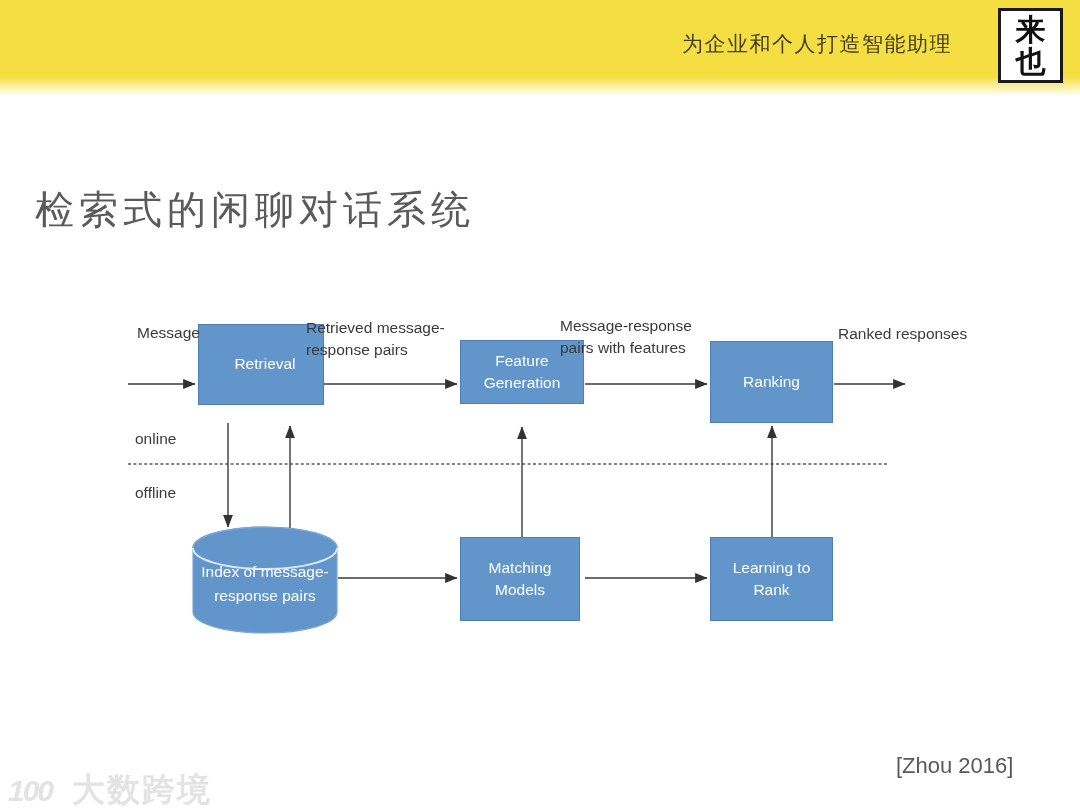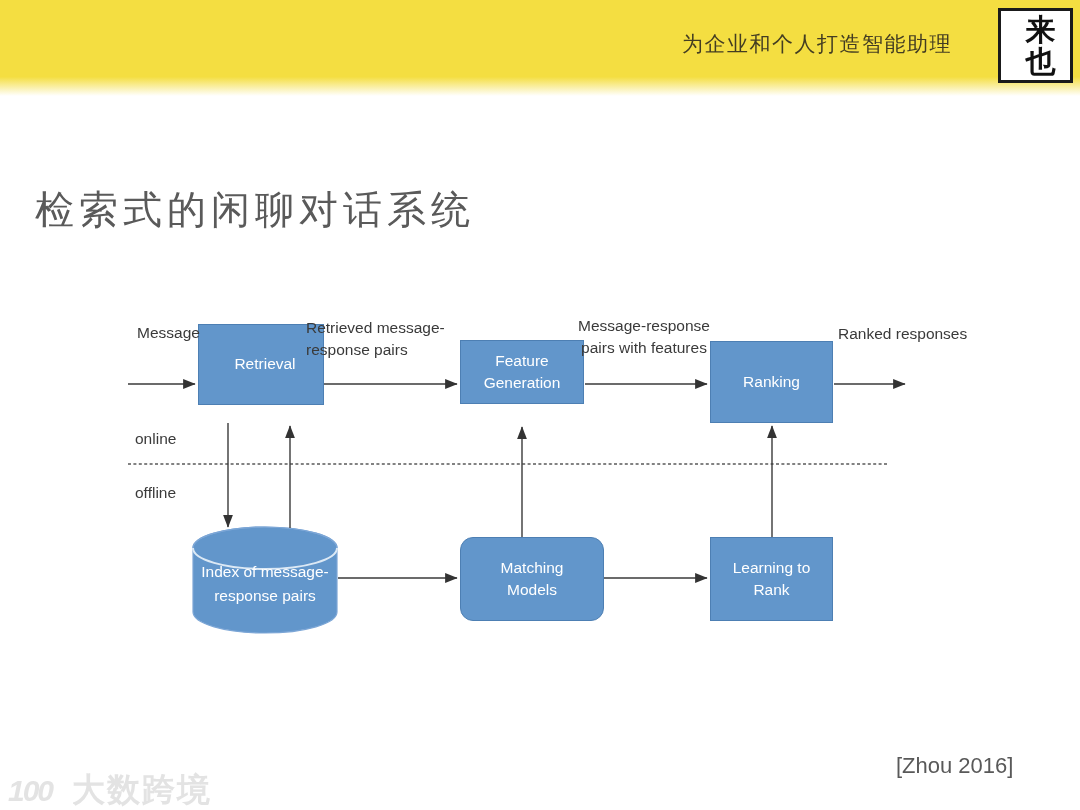--- a/index.html
+++ b/index.html
@@ -30,21 +30,20 @@
   }
   .brand-box {
     position: absolute;
     left: 998px; top: 8px;
     width: 59px; height: 69px;
     background: #ffffff;
     border: 3px solid #1a1a1a;
     display: flex;
     align-items: center;
     justify-content: center;
-    padding-left: 10px;
   }
   .brand-box span {
     display: block;
     width: 32px;
     font-size: 30px;
     font-weight: 700;
     line-height: 32px;
     color: #111111;
     word-break: break-all;
     text-align: center;
@@ -77,21 +76,21 @@
     display: flex;
     align-items: center;
     justify-content: center;
     text-align: center;
     box-sizing: border-box;
   }
   .node > span { display: block; max-width: 106px; }
   .node-retrieval        { left: 198px; top: 324px; width: 126px; height: 81px; padding-left: 8px; }
   .node-feature-generation { left: 460px; top: 340px; width: 124px; height: 64px; }
   .node-ranking          { left: 710px; top: 341px; width: 123px; height: 82px; }
-  .node-matching-models  { left: 460px; top: 537px; width: 144px; height: 84px; border-radius: 13px; }
+  .node-matching-models  { left: 460px; top: 537px; width: 120px; height: 84px; }
   .node-learning-to-rank { left: 710px; top: 537px; width: 123px; height: 84px; }
 
   .cylinder-label {
     position: absolute;
     left: 196px; top: 560px;
     width: 138px;
     color: #ffffff;
     font-size: 15.5px;
     line-height: 1.55;
     text-align: center;
@@ -100,21 +99,21 @@
 
   .flow-label {
     position: absolute;
     color: #3a3a3a;
     font-size: 15.5px;
     line-height: 1.45;
   }
   .flow-label span { display: block; }
   .lbl-message       { left: 137px; top: 322px; }
   .lbl-retrieved     { left: 306px; top: 317px; width: 168px; }
-  .lbl-with-features { left: 560px; top: 315px; width: 168px; text-align: center; }
+  .lbl-with-features { left: 560px; top: 315px; width: 168px; }
   .lbl-ranked        { left: 838px; top: 323px; }
   .lbl-online        { left: 135px; top: 428px; }
   .lbl-offline       { left: 135px; top: 482px; }
 
   
   .citation {
     position: absolute;
     left: 896px; top: 753px;
     font-size: 22px;
     color: #595959;

